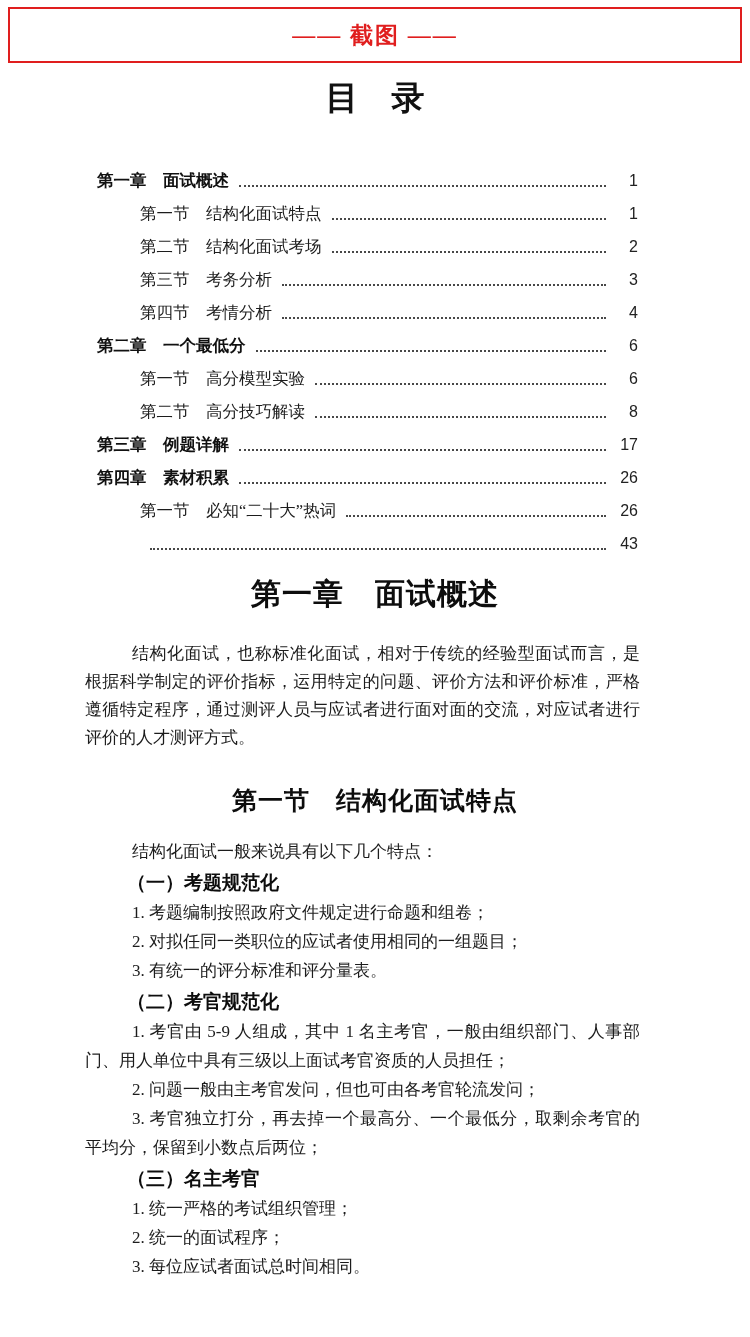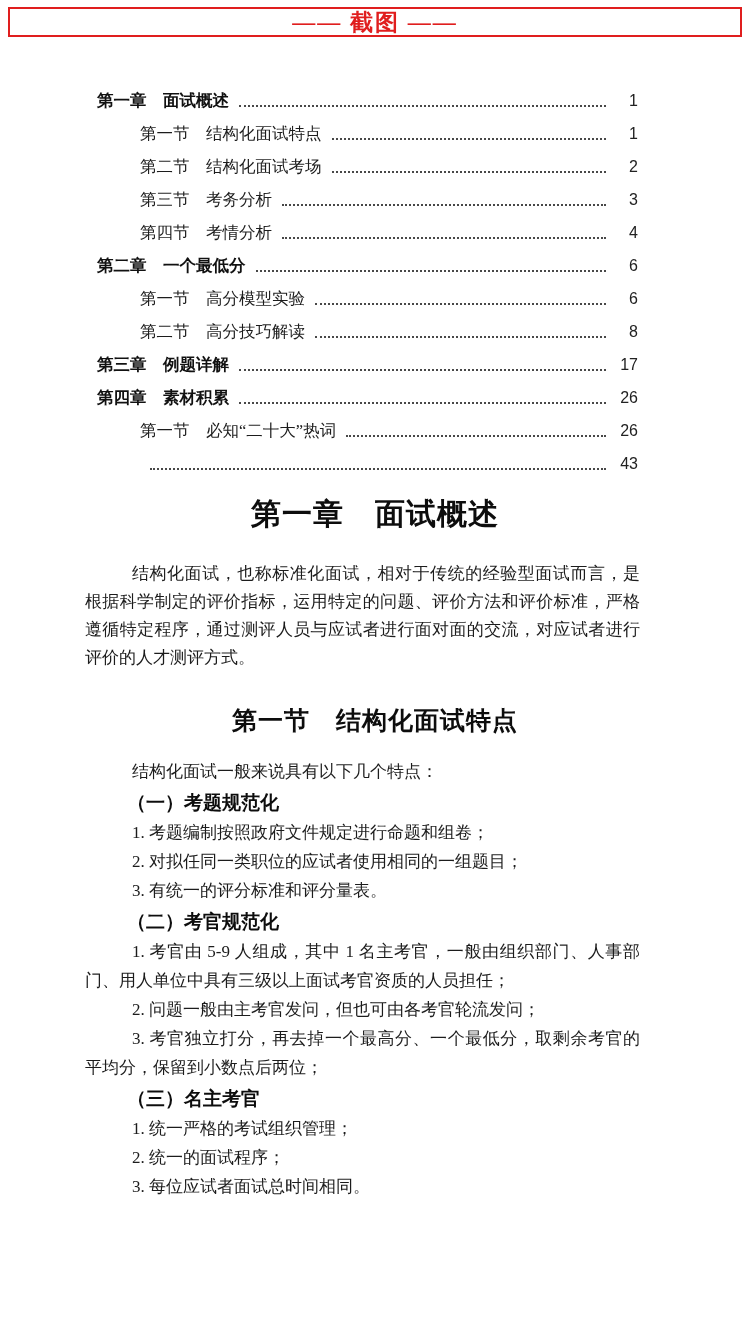--- a/index.html
+++ b/index.html
@@ -8,21 +8,21 @@
   }
   *{box-sizing:border-box;}
   html,body{margin:0;padding:0;background:#ffffff;}
   .page{
     width:750px;height:1337px;margin:0 auto;background:#ffffff;
     overflow:hidden;position:relative;
     font-family:"Liberation Serif", serif;color:var(--ink);
   }
   
   .banner{
-    margin:7px 8px 0;height:30px;border:2px solid var(--red);
+    margin:7px 8px 0;height:56px;border:2px solid var(--red);
     display:flex;align-items:center;justify-content:center;
   }
   .banner-text{
     color:var(--red);font-weight:bold;font-size:23px;letter-spacing:2px;
     font-family:"Liberation Serif", serif;white-space:pre;
   }
   
   .doc-title{
     margin:16px 0 0;text-align:center;color:#111;
     font-family:"Liberation Sans", sans-serif;font-weight:bold;
@@ -71,20 +71,21 @@
 </style>
 </head>
 <body>
 
 <div class="page">
 
   <div class="banner">
     <span class="banner-text">—— 截图 ——</span>
   </div>
 
+  <h1 class="doc-title">目　录</h1>
 
   <nav class="toc">
     <div class="toc-row chapter">
       <span class="toc-label">第一章　面试概述</span>
       <span class="leader"></span>
       <span class="toc-page">1</span>
     </div>
     <div class="toc-row section">
       <span class="toc-label">第一节　结构化面试特点</span>
       <span class="leader"></span>

